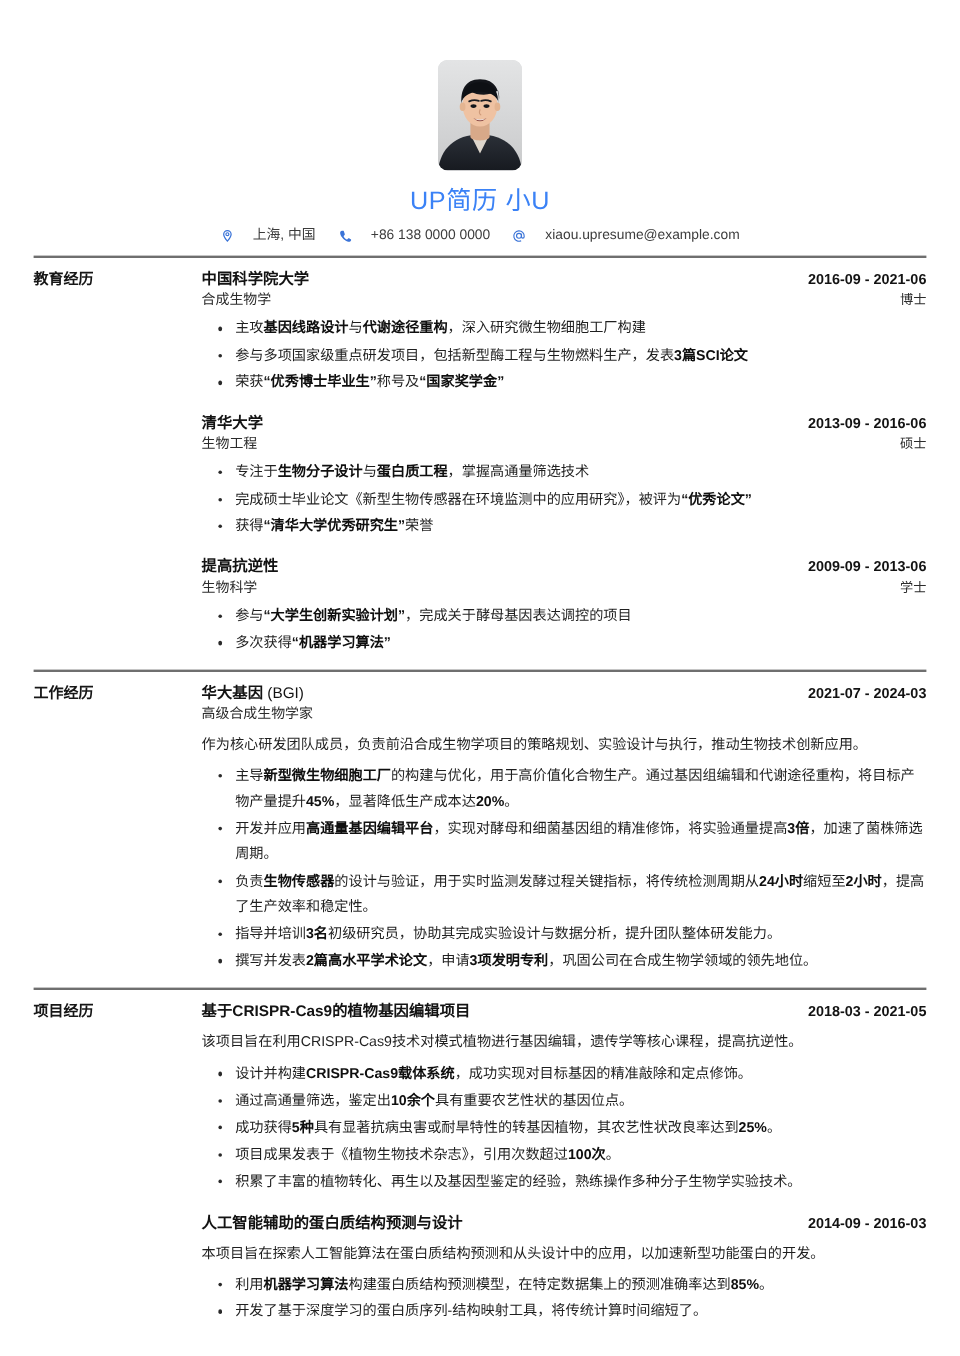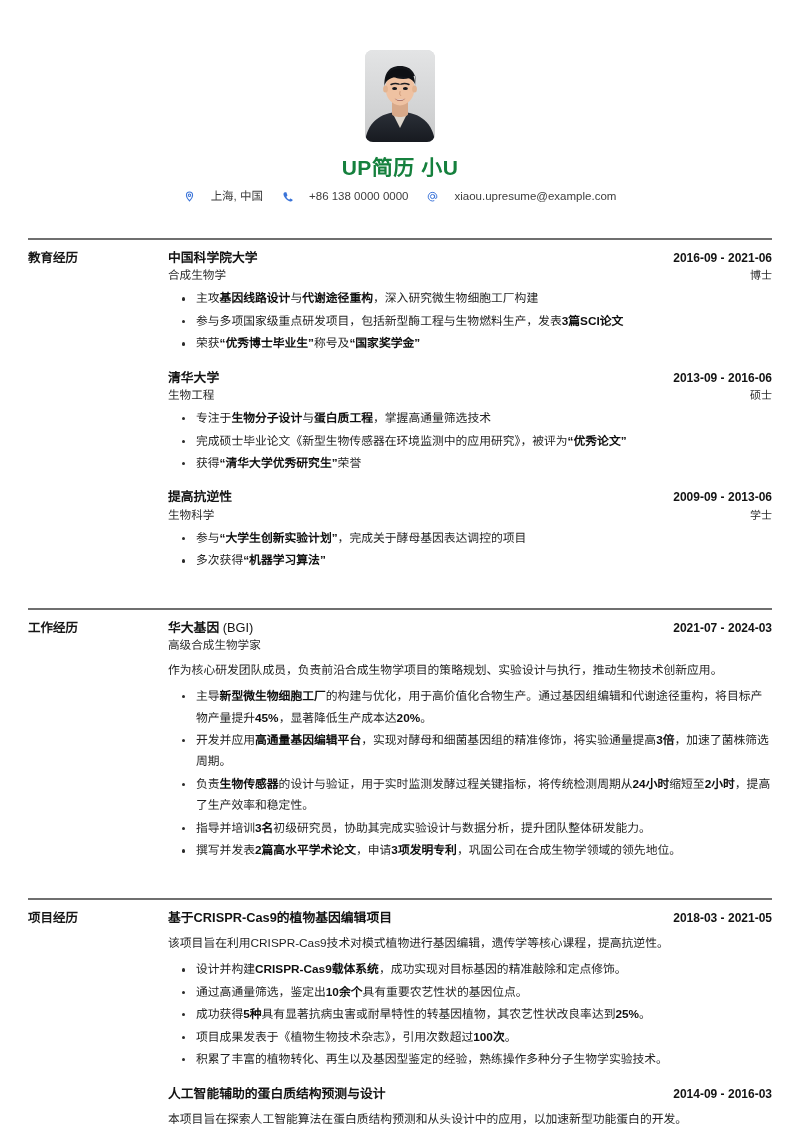--- a/index.html
+++ b/index.html
@@ -34,23 +34,23 @@
     margin: 0 auto;
     border-radius: 8px;
     overflow: hidden;
     position: relative;
     background: #d9dadb;
   }
   .photo-svg { display: block; width: 70px; height: 92px; }
 
   .full-name {
     font-size: 21px;
-    font-weight: 700;
+    font-weight: 400;
     letter-spacing: 0.5px;
-    color: #15803d;
+    color: #3b82f6;
     margin: 13px 0 0 0;
     line-height: 1.2;
   }
   .contact-row {
     margin-top: 11px;
     display: flex;
     justify-content: center;
     align-items: center;
     gap: 7px;
     font-size: 11.5px;
@@ -68,21 +68,21 @@
     width: 11px;
     height: 11px;
     color: #3b74d8;
     flex: 0 0 auto;
   }
   .cicon svg { width: 11px; height: 11px; display: block; }
   .contact-sep { width: 5px; }
 
   
   .section {
-    margin-top: 35px;
+    margin-top: 10px;
   }
   .divider {
     height: 0;
     border-top: 2px solid #6f6f6f;
     margin: 0 0 9px 0;
   }
   .section-body {
     display: flex;
     align-items: flex-start;
   }

